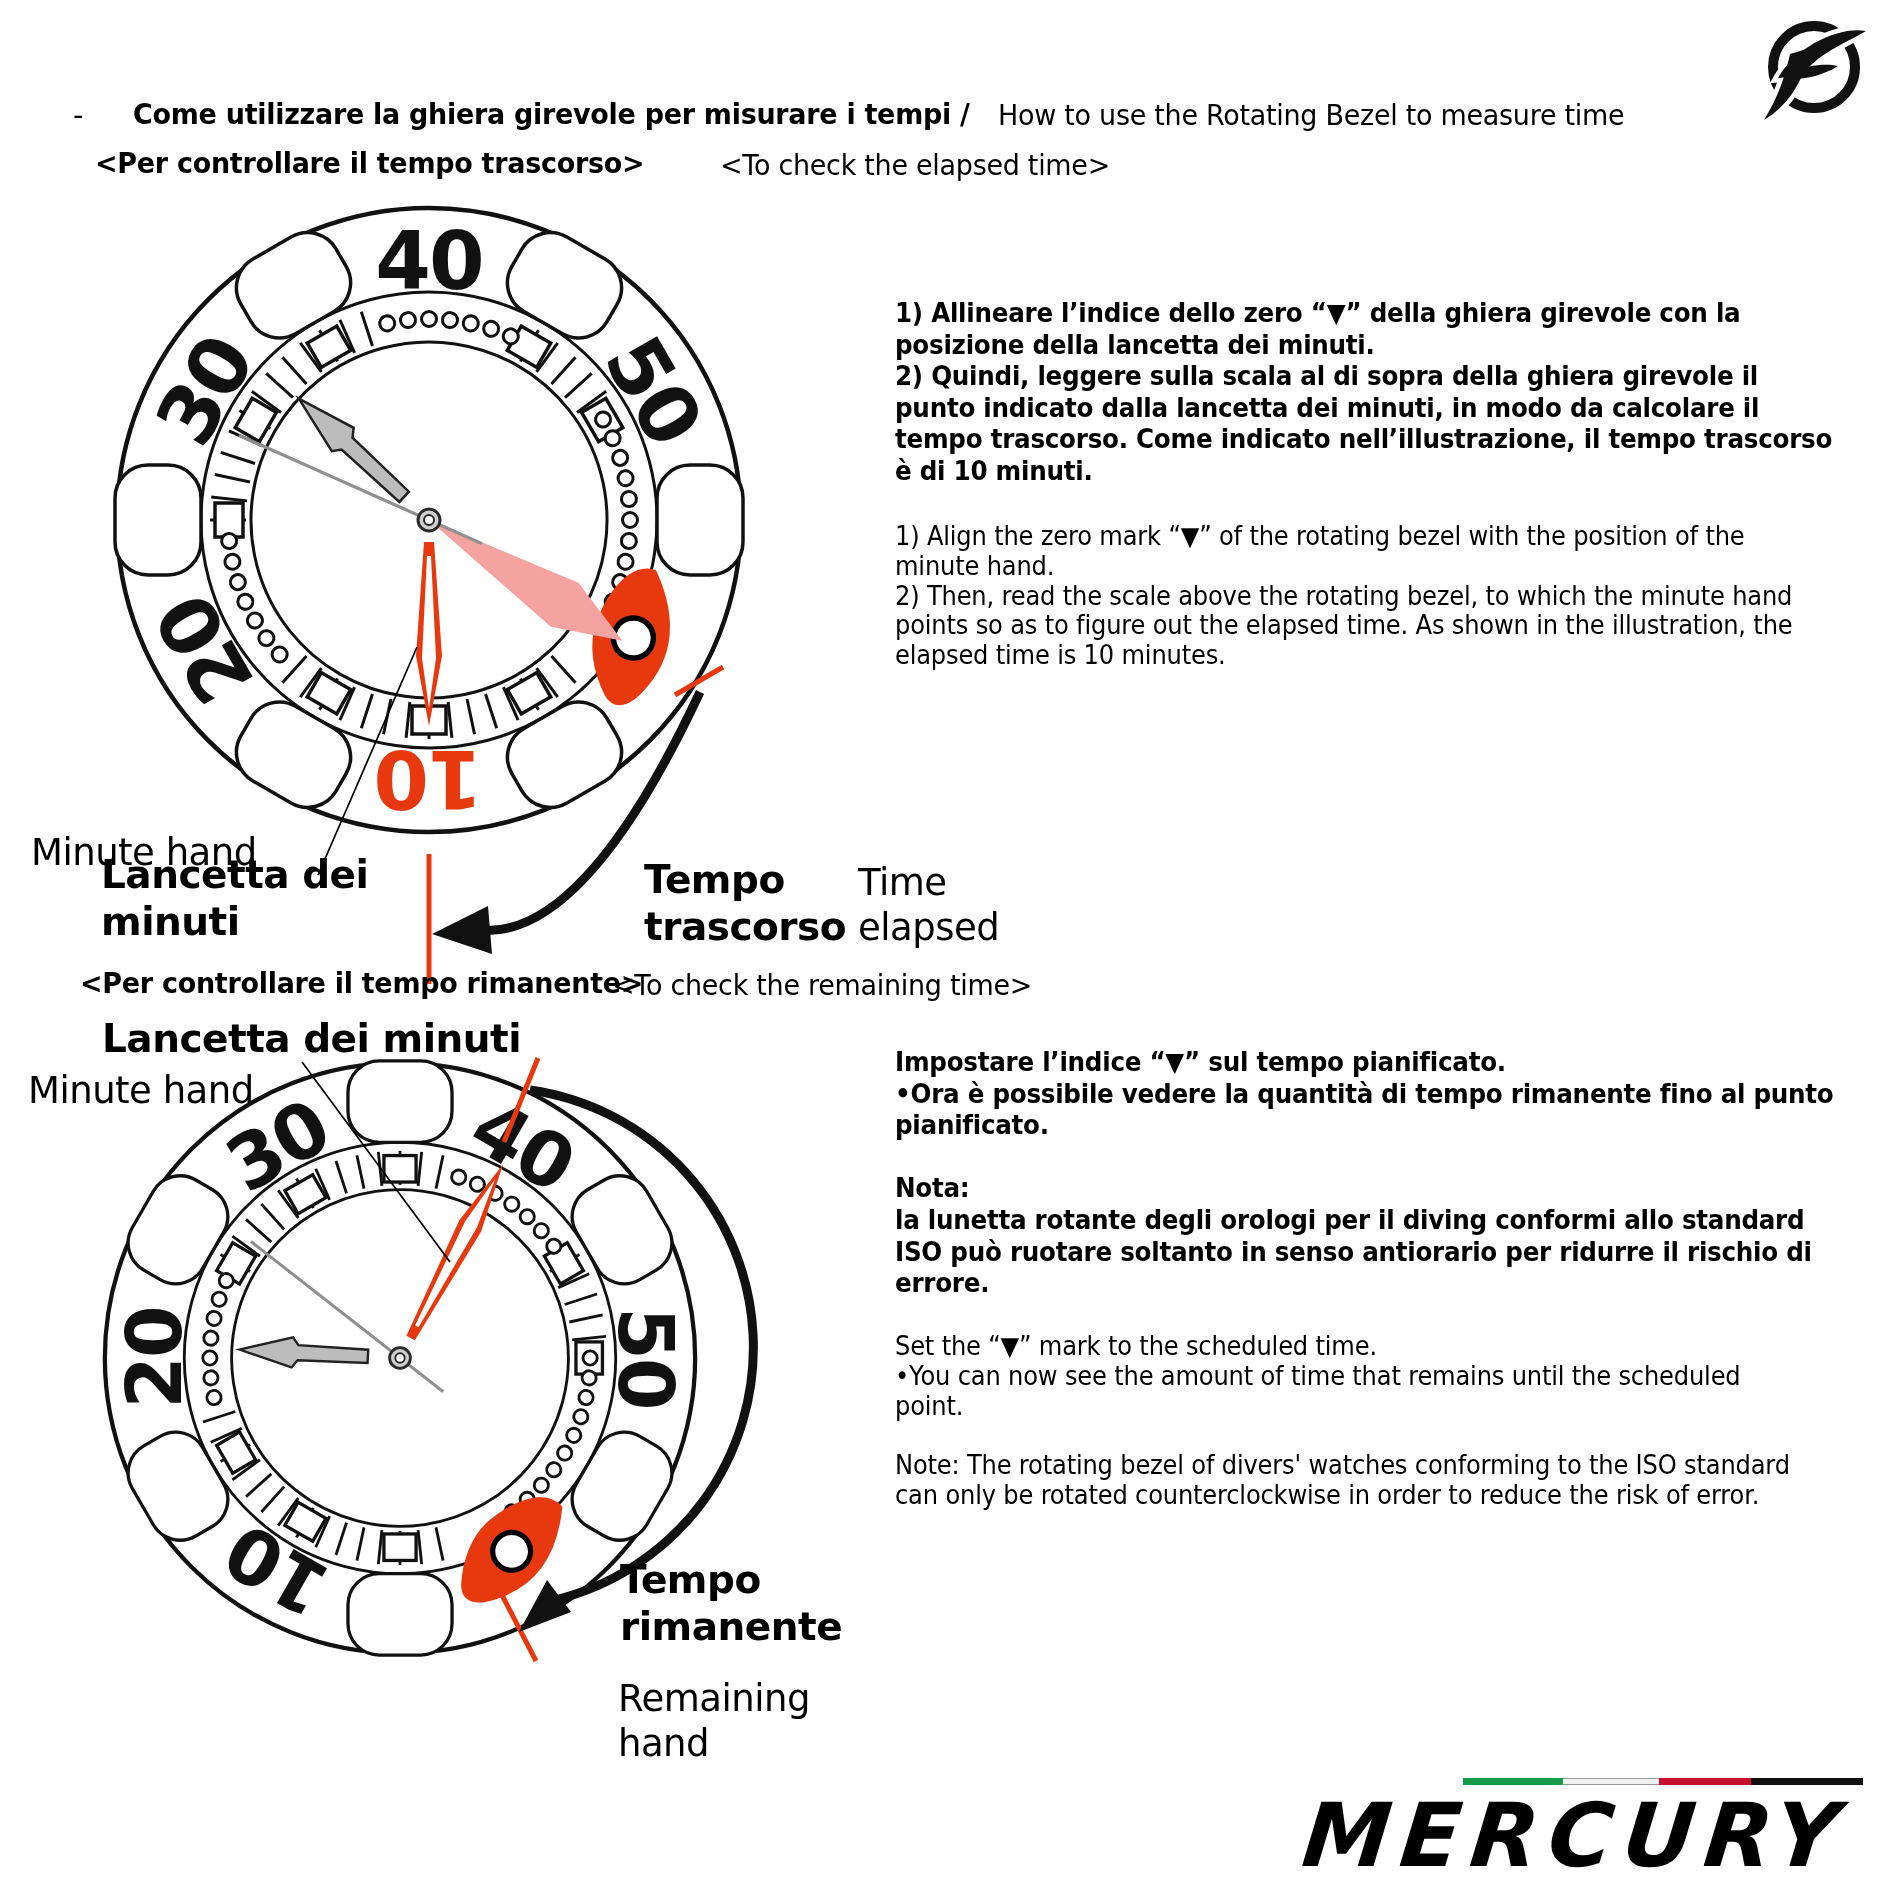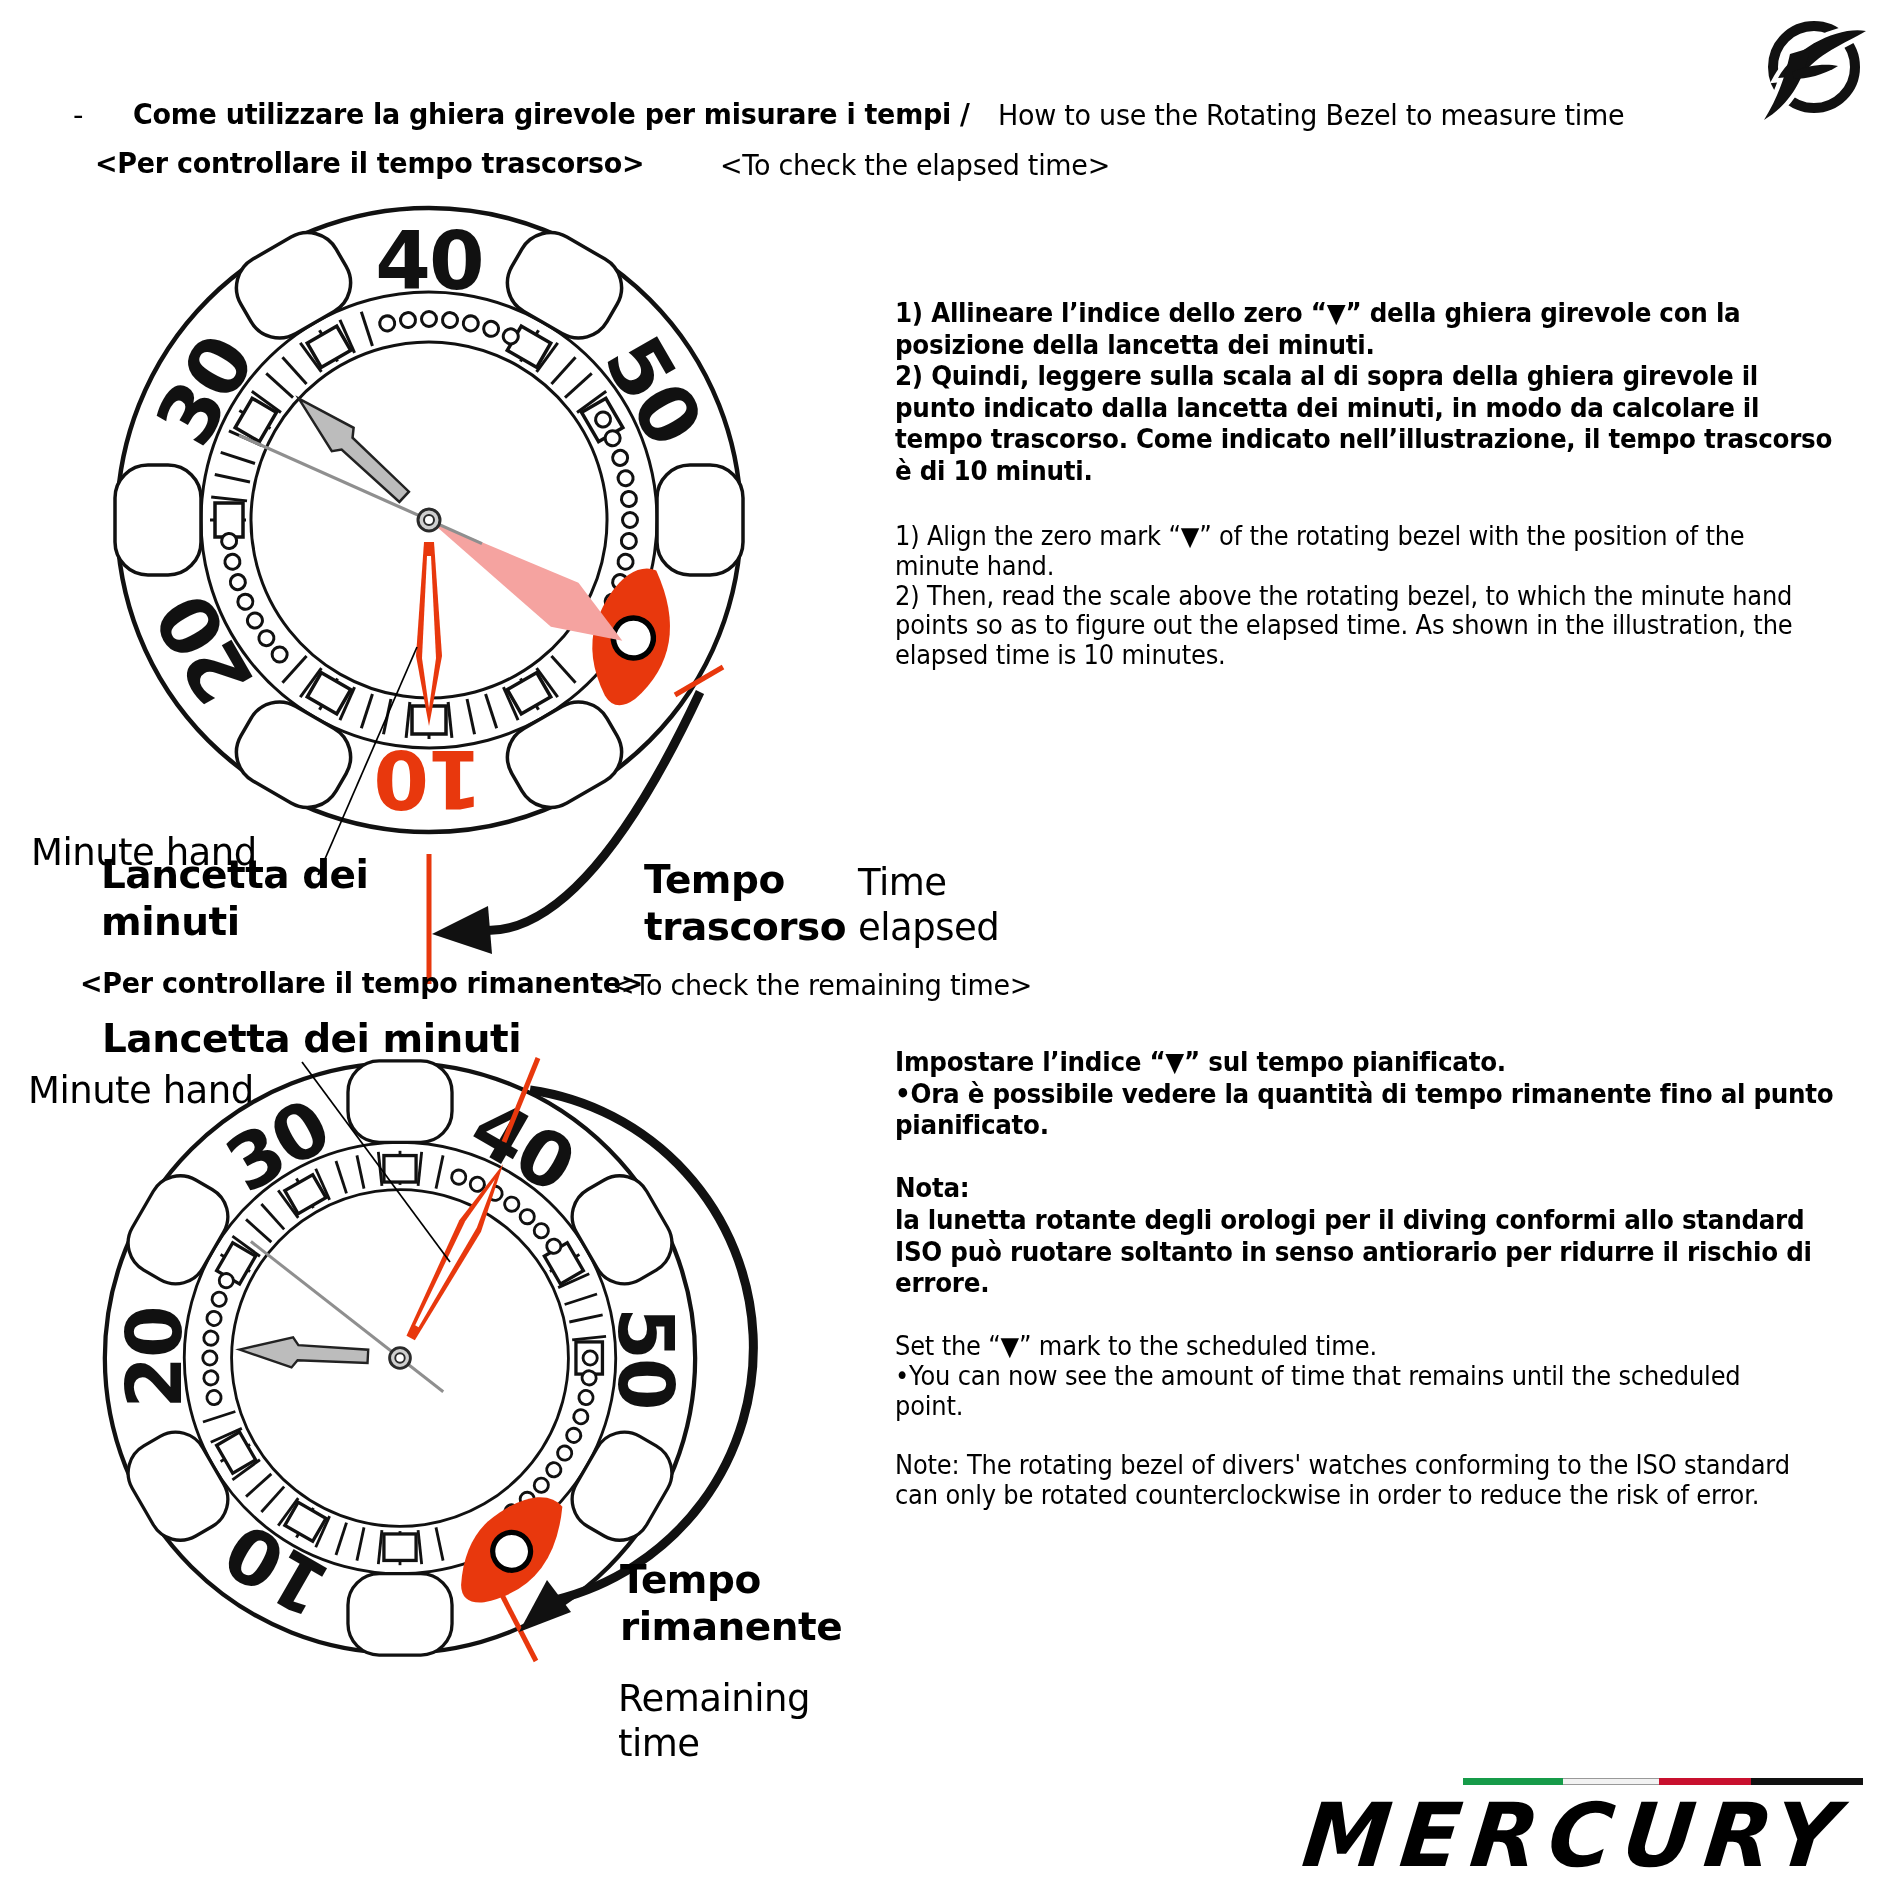--- a/index.html
+++ b/index.html
@@ -223,21 +223,21 @@
   <line class="pline" x1="247" y1="22" x2="395" y2="222"></line>
   <line class="rtick" x1="483" y1="18" x2="449" y2="102"></line>
   <line class="rtick" x1="446" y1="553" x2="481" y2="621"></line>
   <path class="barc" d="M 475,50 A 260,260 0 0 1 500,560"></path>
   <polygon class="bhead" points="464,592 492,540 516,572"></polygon>
 </svg>
 
 <div class="abs lab-bold pre" style="left:620px;top:1556px;">Tempo
 rimanente</div>
 <div class="abs lab-reg pre" style="left:618px;top:1676px;">Remaining
-time</div>
+hand</div>
 
 <div class="abs it-block pre sx" style="left:895px;top:1046px;">Impostare l’indice “▼” sul tempo pianificato.
 •Ora è possibile vedere la quantità di tempo rimanente fino al punto
 pianificato.
 
 Nota:
 la lunetta rotante degli orologi per il diving conformi allo standard
 ISO può ruotare soltanto in senso antiorario per ridurre il rischio di
 errore.</div>
 <div class="abs en-block pre sx" style="left:895px;top:1332px;">Set the “▼” mark to the scheduled time.

